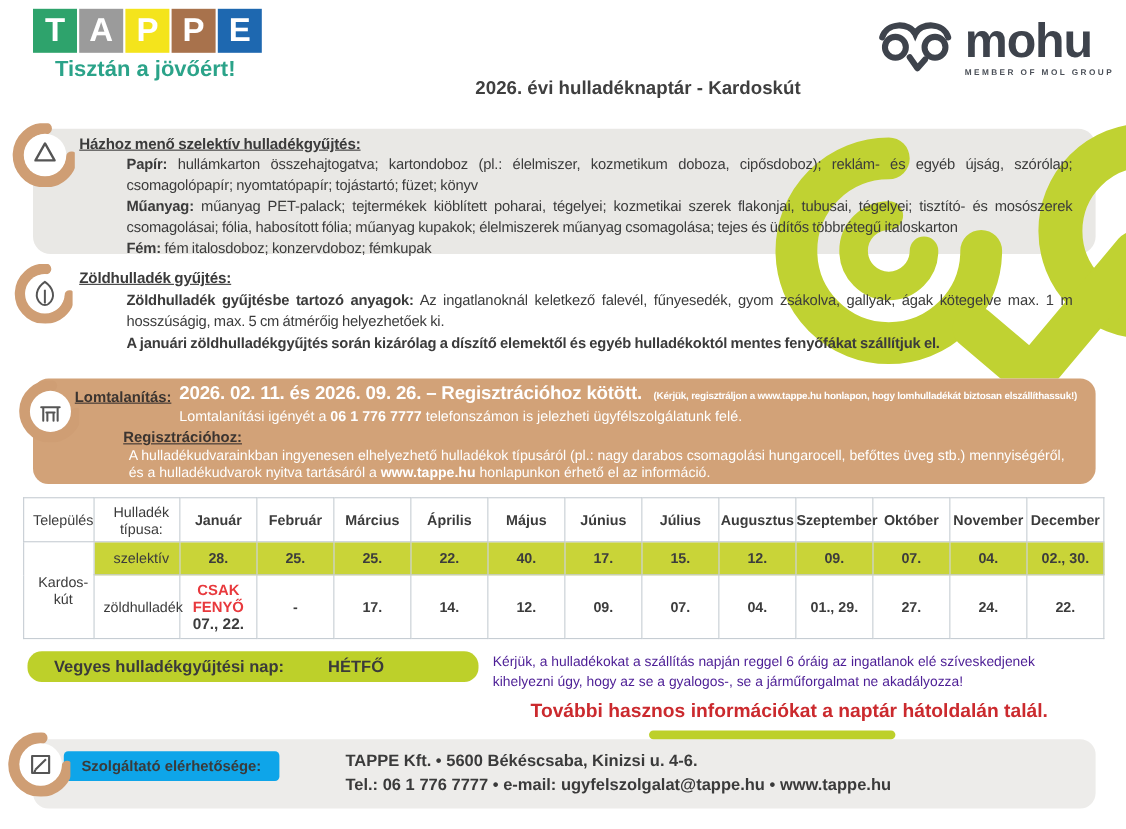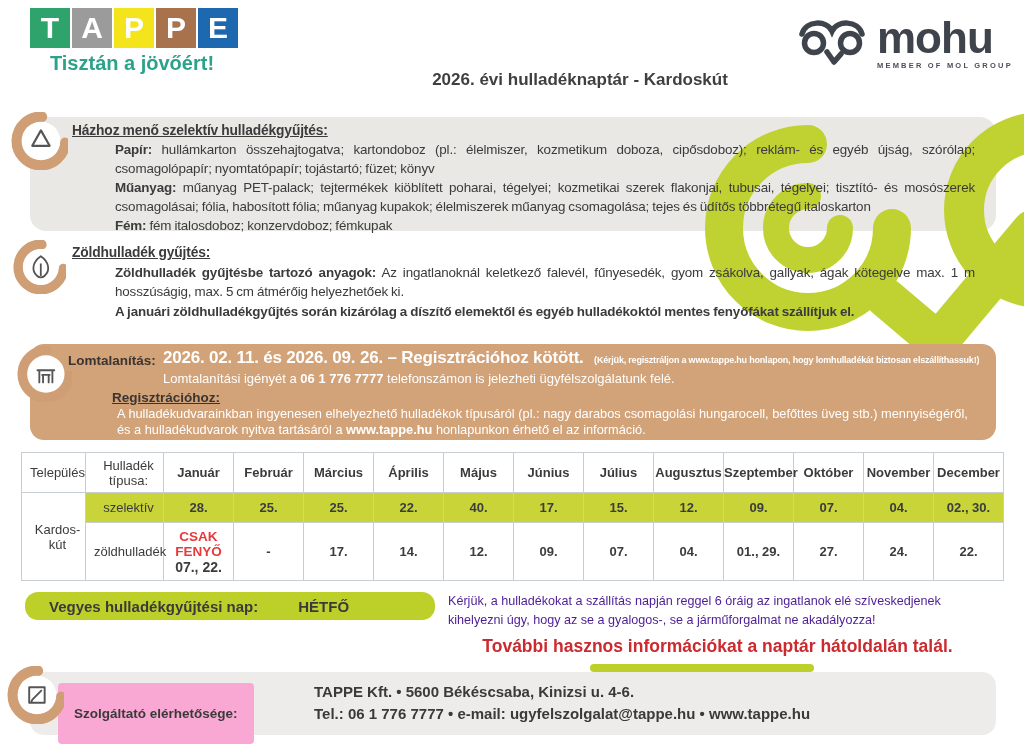--- a/index.html
+++ b/index.html
@@ -30,21 +30,21 @@
   .sec2-text { left:72px; top:243px; width:905px; line-height:19.5px; }
   .sec-title { font-weight:bold; text-decoration:underline; font-size:13.8px; }
   .sec-items { margin-left:43px; width:860px; }
   .sec-items p { text-align:justify; }
   .b { font-weight:bold; }
 
   
   .sec3 { position:absolute; left:30px; top:344px; width:966px; height:96px;
           background:#d2a278; border-radius:14px; z-index:2; color:#fff; }
   .lom-label { position:absolute; left:38px; top:9px; font-size:13.5px; font-weight:bold;
-               color:#3b3430; }
+               color:#3b3430; text-decoration:underline; }
   .lom-big-row { position:absolute; left:133px; top:4px; white-space:nowrap; }
   .lom-big { font-size:17px; font-weight:bold; letter-spacing:-0.2px; }
   .lom-note { font-size:9px; font-weight:bold; letter-spacing:-0.2px; margin-left:6px; }
   .lom-claim { position:absolute; left:133px; top:27px; font-size:13px; }
   .yard-label { position:absolute; left:82px; top:46px; font-size:13.5px; font-weight:bold;
                 color:#3b3430; text-decoration:underline; }
   .yard1 { position:absolute; left:87px; top:62px; font-size:12.8px; }
   .yard2 { position:absolute; left:87px; top:78px; font-size:12.8px; }
 
   
@@ -73,22 +73,22 @@
   .notice { position:absolute; left:448px; top:592px; width:535px; font-size:12.6px;
             line-height:1.5; color:#4c1d95; z-index:2; }
   .more { position:absolute; left:425px; top:636px; width:585px; text-align:center;
           font-size:17.5px; font-weight:bold; color:#cb2a2e; z-index:2; }
   .strip { position:absolute; left:590px; top:664px; width:224px; height:8px;
            border-radius:4px; background:#bdd02a; z-index:2; }
 
   
   .footer { position:absolute; left:30px; top:672px; width:966px; height:63px;
             background:#edecea; border-radius:14px; z-index:1; }
-  .flabel { position:absolute; left:28px; top:11px; background:#f9a8d4; border-radius:4px;
-            padding:23px 16px; font-weight:bold; font-size:13.5px; color:#3a3a3a; }
+  .flabel { position:absolute; left:28px; top:11px; background:#0ea5e9; border-radius:4px;
+            padding:6px 16px; font-weight:bold; font-size:13.5px; color:#3a3a3a; }
   .ftext { position:absolute; left:284px; top:9px; font-weight:bold; font-size:15px;
            line-height:22px; color:#3a3a3a; }
 </style>
 </head>
 <body>
 
 <div id="page">
 
   <svg class="deco" width="334" height="246" viewBox="0 0 334 246">
     <path d="M118 46 A84 84 0 1 0 202 130" stroke="#c0d232" stroke-width="38" fill="none" stroke-linecap="round"></path>

